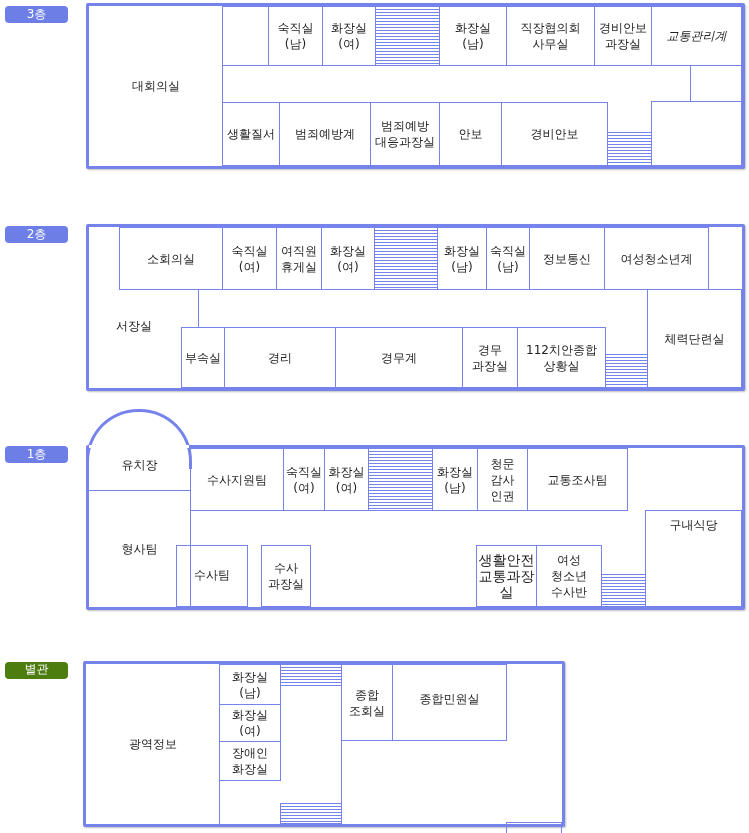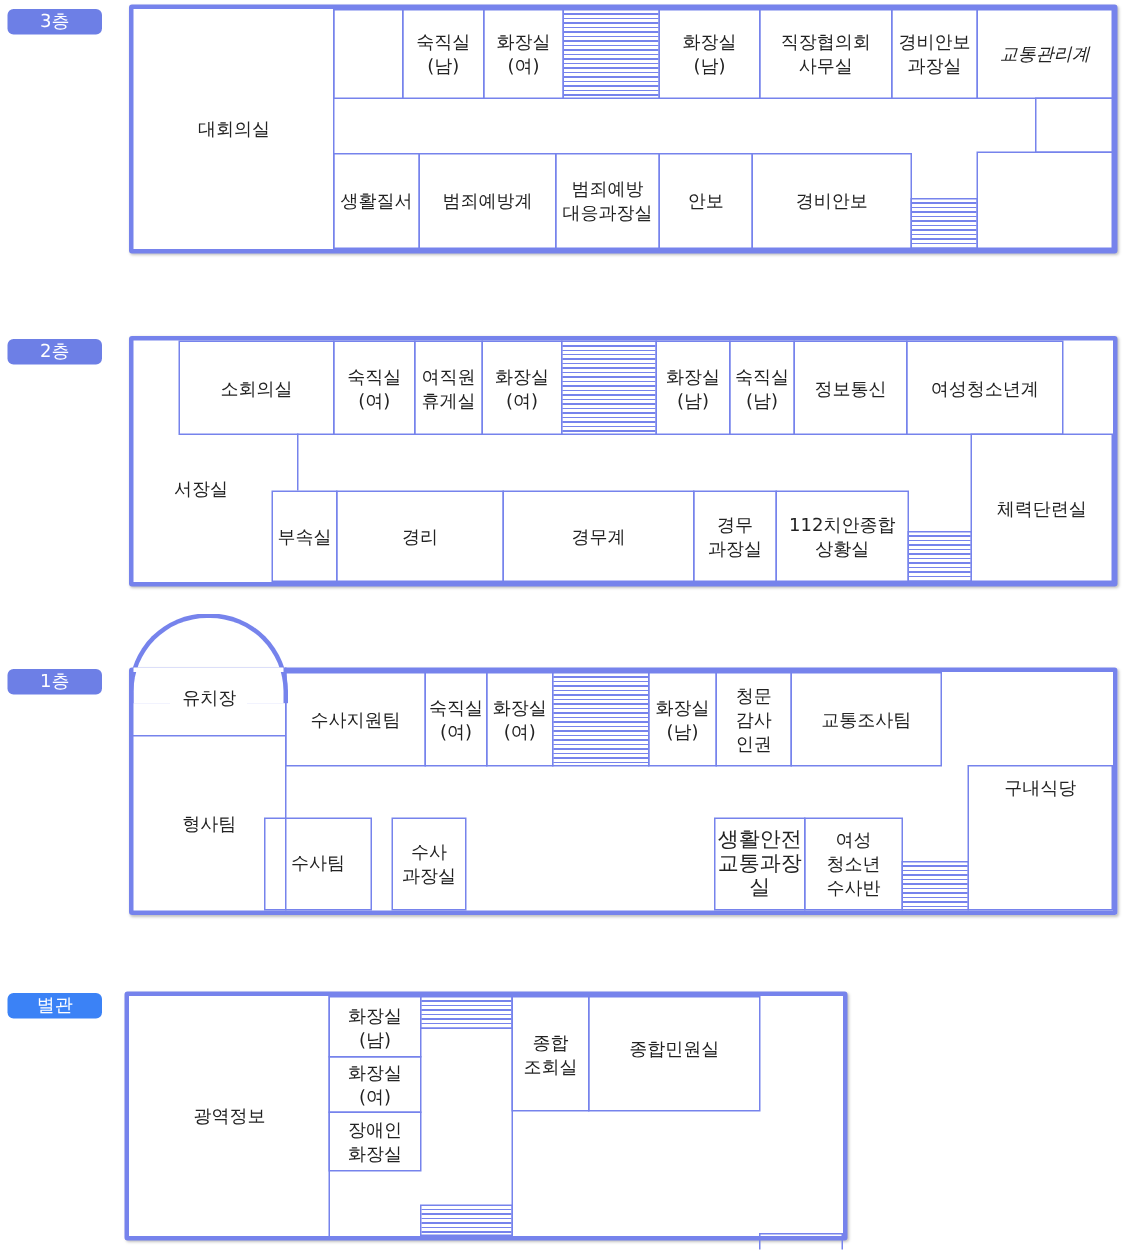--- a/index.html
+++ b/index.html
@@ -1,21 +1,21 @@
 <!DOCTYPE html>
 <html><head>
 <meta charset="utf-8">
 <style>
   html, body { margin:0; padding:0; background:#ffffff; }
   body { width:749px; height:833px; position:relative; overflow:hidden;
          font-family:"DejaVu Sans","Liberation Sans",sans-serif; font-size:12px; color:#222; }
   .badge { position:absolute; width:63px; height:17px; border-radius:4px;
            color:#fff; font-size:12px; text-align:center; line-height:17px;
            background:#6d7fe6; }
-  .badge.gray { background:#3b82f6; }
+  .badge.gray { background:#4d7c0f;font-family:Liberation Mono, monospace; }
   .outline { position:absolute; border:3px solid #7683ec; box-sizing:border-box;
              border-radius:2px; box-shadow:1px 1px 2px rgba(0,0,0,0.25); background:#fff; }
   .room { position:absolute; border:1px solid #7683ec; box-sizing:border-box;
           display:flex; align-items:center; justify-content:center; text-align:center;
           font-size:12px; line-height:16px; color:#222; background:transparent; white-space:pre-line; }
   .noborder { border:none; }
   .line { position:absolute; background:#7683ec; }
   .stairs { position:absolute; border:1px solid #7683ec; box-sizing:border-box;
             background: repeating-linear-gradient(to bottom, #ffffff 0px, #ffffff 2px, #7683ec 2px, #7683ec 3px); }
   .dome { position:absolute; border:3px solid #7683ec; border-bottom:none;

